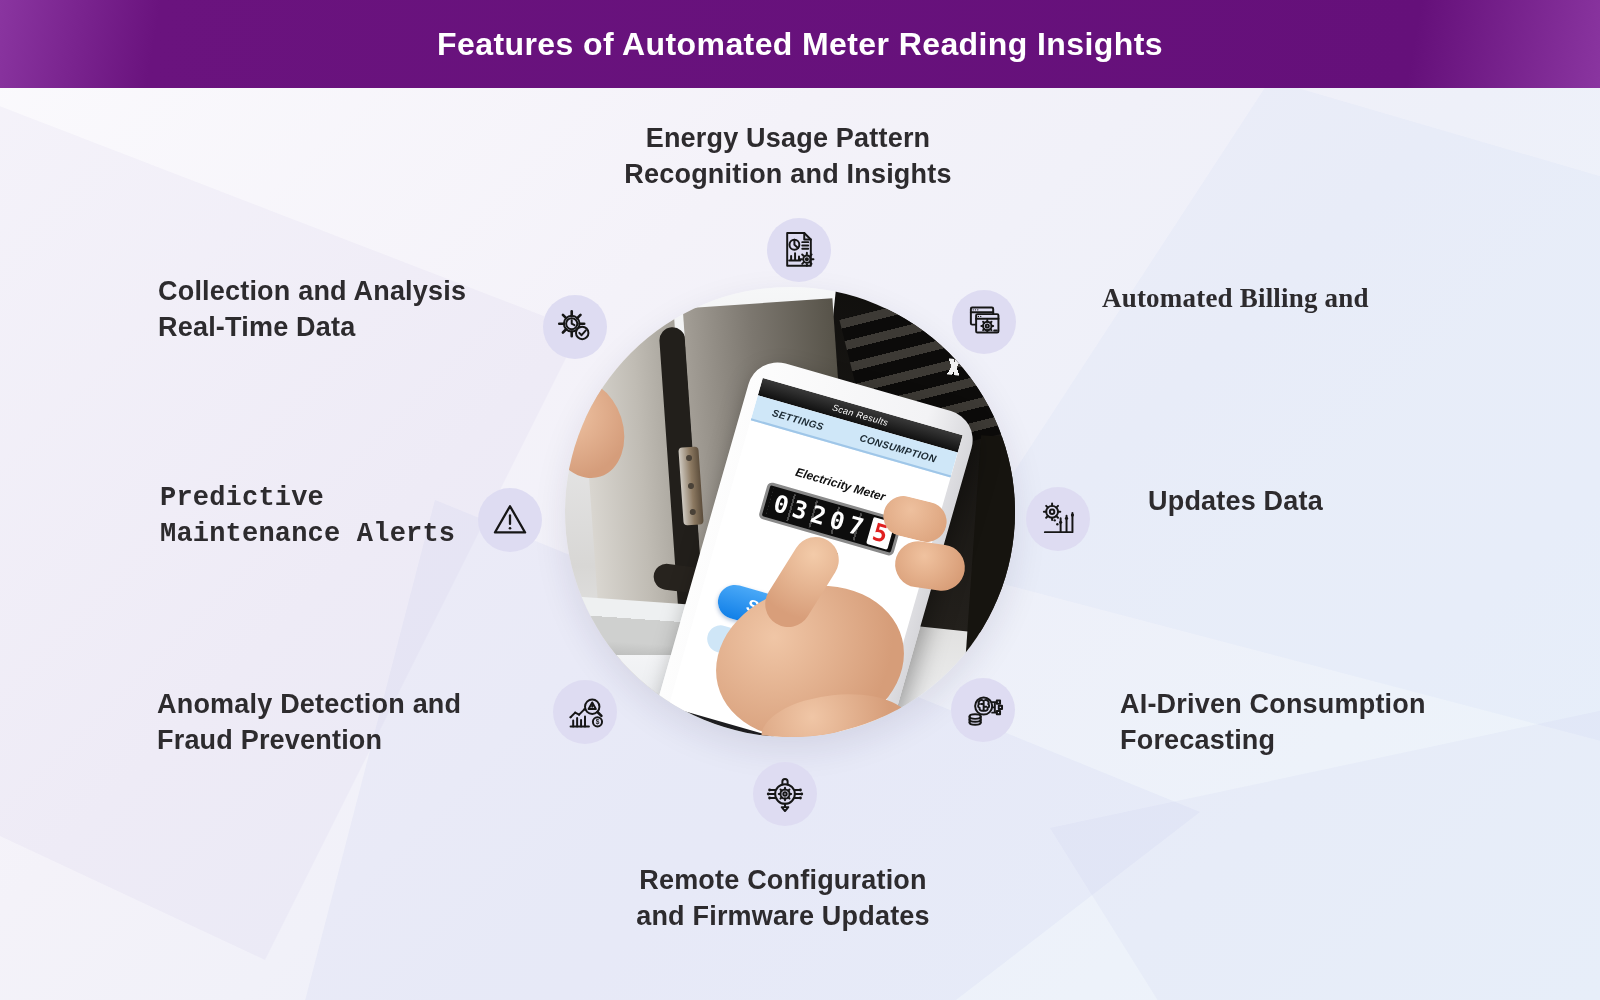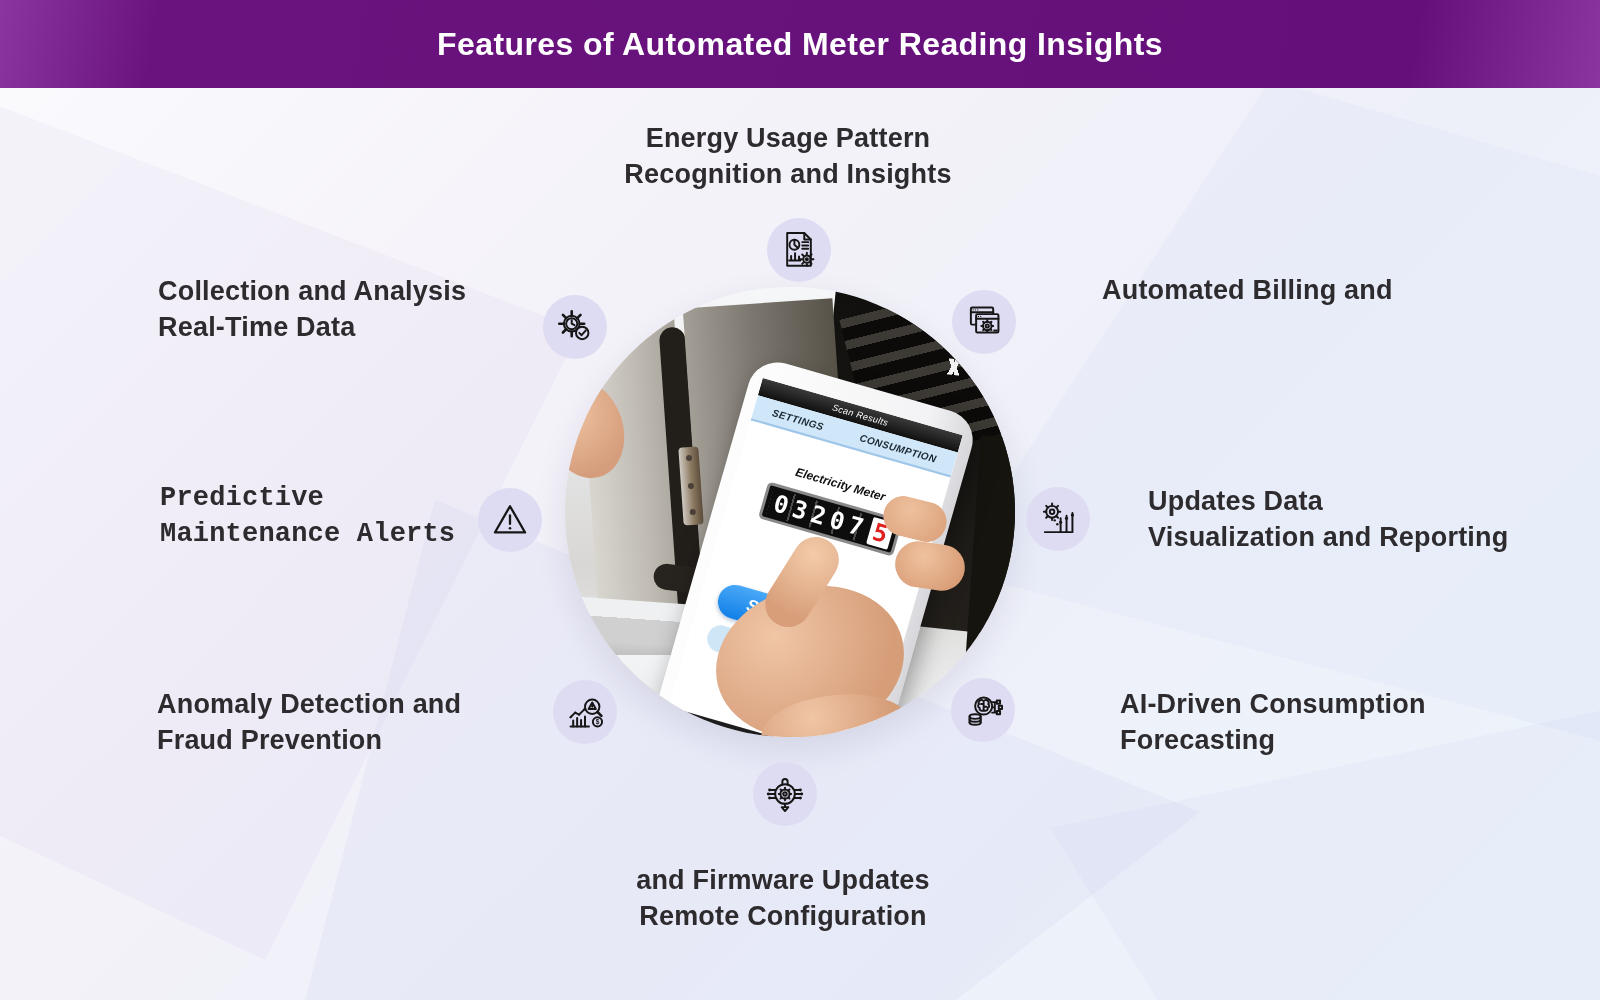--- a/index.html
+++ b/index.html
@@ -201,21 +201,21 @@
         <path d="M27 27V21.5 M27 27l4.2 2.3"></path>
         <circle class="icbg" cx="43" cy="41" r="9.5"></circle>
         <path d="M38.5 41l3.5 3.5 6.5-7.5"></path>
       </g>
         </svg>
     </div>
   </div>
 
   
   <div style="display:contents">
-    <div class="flabel" style="left:1102px;top:272px;width:430px;">
+    <div class="flabel" style="left:1102px;top:280px;width:430px;font-family:Liberation Serif, serif;">
       <div>Automated Billing and</div>
     </div>
     <div class="icon-circle" style="left:952px;top:290px;">
       <svg viewBox="0 0 64 64">
           <g class="ic">
         <rect x="12" y="10" width="34" height="26" rx="2"></rect>
             <path d="M12 17h34"></path>
         <circle class="icf" cx="15.5" cy="13.5" r="1"></circle>
             <circle class="icf" cx="19" cy="13.5" r="1"></circle>
             <circle class="icf" cx="22.5" cy="13.5" r="1"></circle>
@@ -246,21 +246,20 @@
             <circle class="icf" cx="32" cy="44.5" r="2"></circle>
       </g>
         </svg>
     </div>
   </div>
 
   
   <div style="display:contents">
     <div class="flabel" style="left:1148px;top:483px;width:430px;">
       <div>Updates Data</div>
-        <div>Visualization and Reporting</div>
     </div>
     <div class="icon-circle" style="left:1026px;top:487px;">
       <svg viewBox="0 0 64 64">
           <g class="ic">
         <circle cx="23" cy="21" r="9"></circle>
             <circle cx="23" cy="21" r="3.4"></circle>
         <path d="M23 12v-3.5 M23 30v3.5 M14 21h-3.5 M32 21h3.5 M16.6 14.6l-2.6-2.6 M29.4 27.4l2.6 2.6 M16.6 27.4l-2.6 2.6 M29.4 14.6l2.6-2.6"></path>
         <circle class="icf" cx="27" cy="34" r="1.8"></circle>
             <circle class="icf" cx="31" cy="40" r="1.8"></circle>
         <path d="M12 52h40"></path>
@@ -343,17 +342,17 @@
             <circle class="icf" cx="6.5" cy="32" r="2.2"></circle>
             <circle class="icf" cx="8.5" cy="38" r="2.2"></circle>
         <path d="M47 26h7 M47 32h9 M47 38h7"></path>
         <circle class="icf" cx="55.5" cy="26" r="2.2"></circle>
             <circle class="icf" cx="57.5" cy="32" r="2.2"></circle>
             <circle class="icf" cx="55.5" cy="38" r="2.2"></circle>
       </g>
         </svg>
     </div>
     <div class="flabel center" style="left:483px;top:862px;width:600px;">
-      <div>and Firmware Updates</div>
-        <div>Remote Configuration</div>
+      <div>Remote Configuration</div>
+        <div>and Firmware Updates</div>
     </div>
   </div>
 </div>
 
 </body></html>

